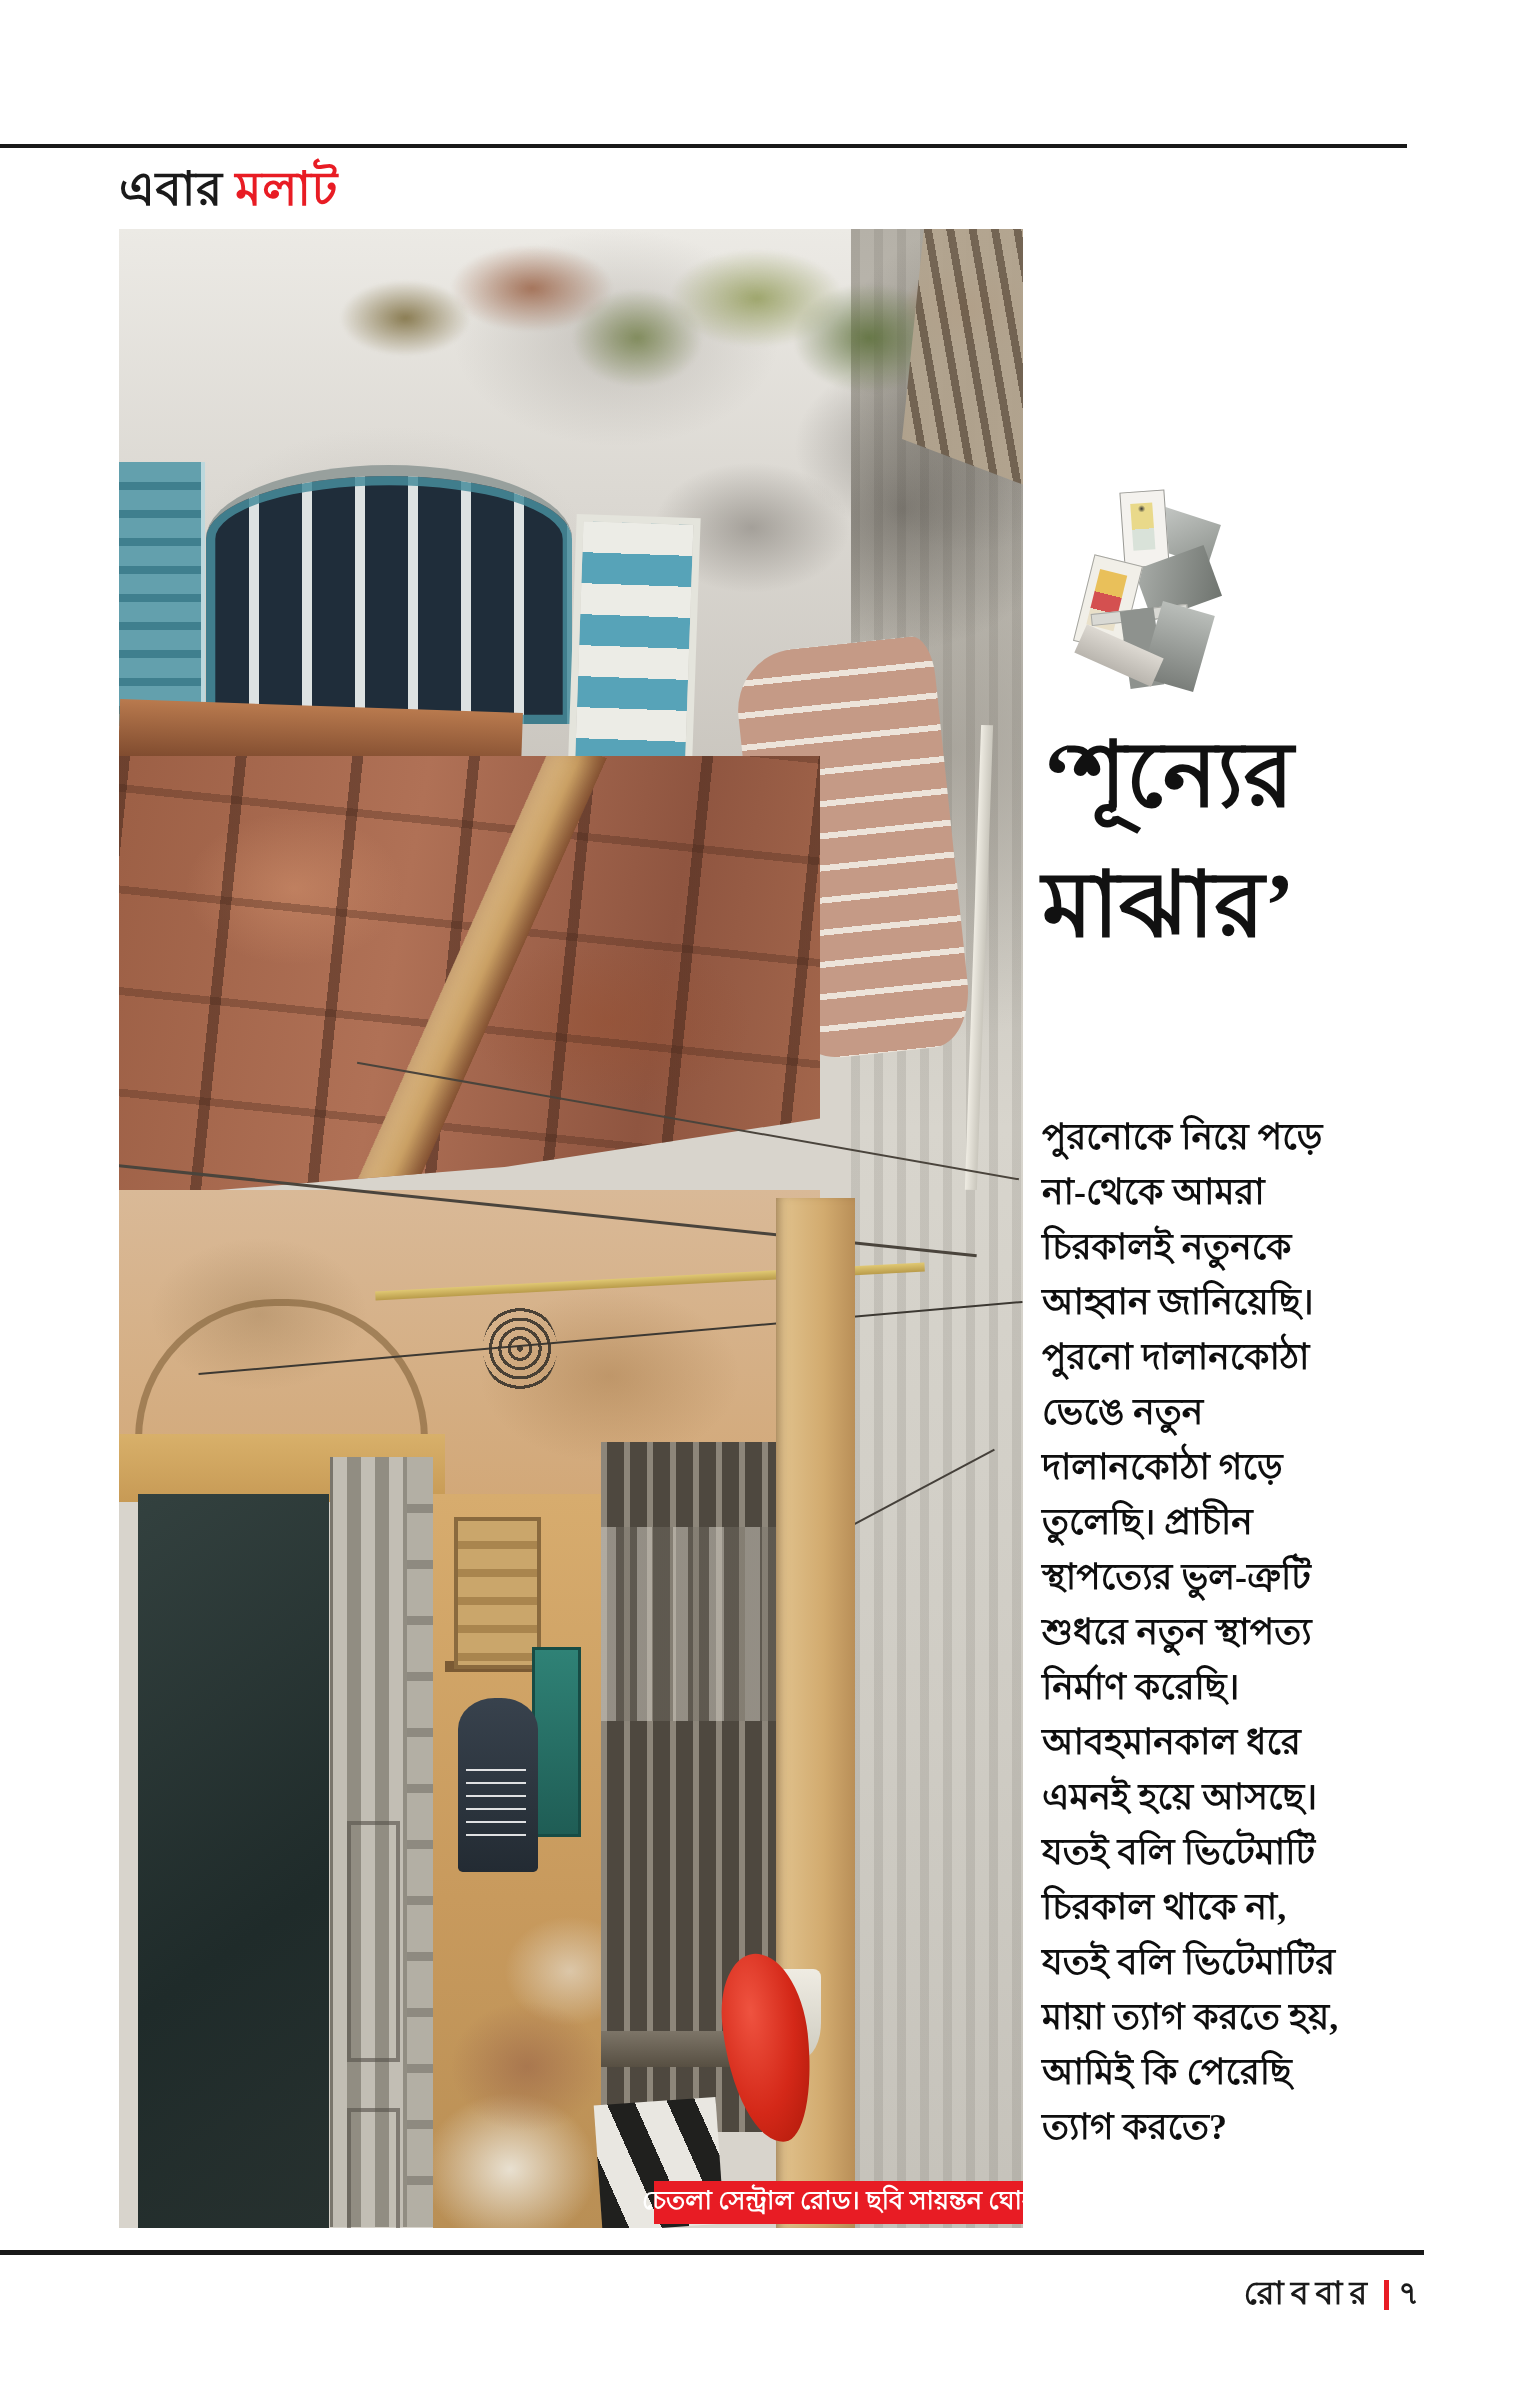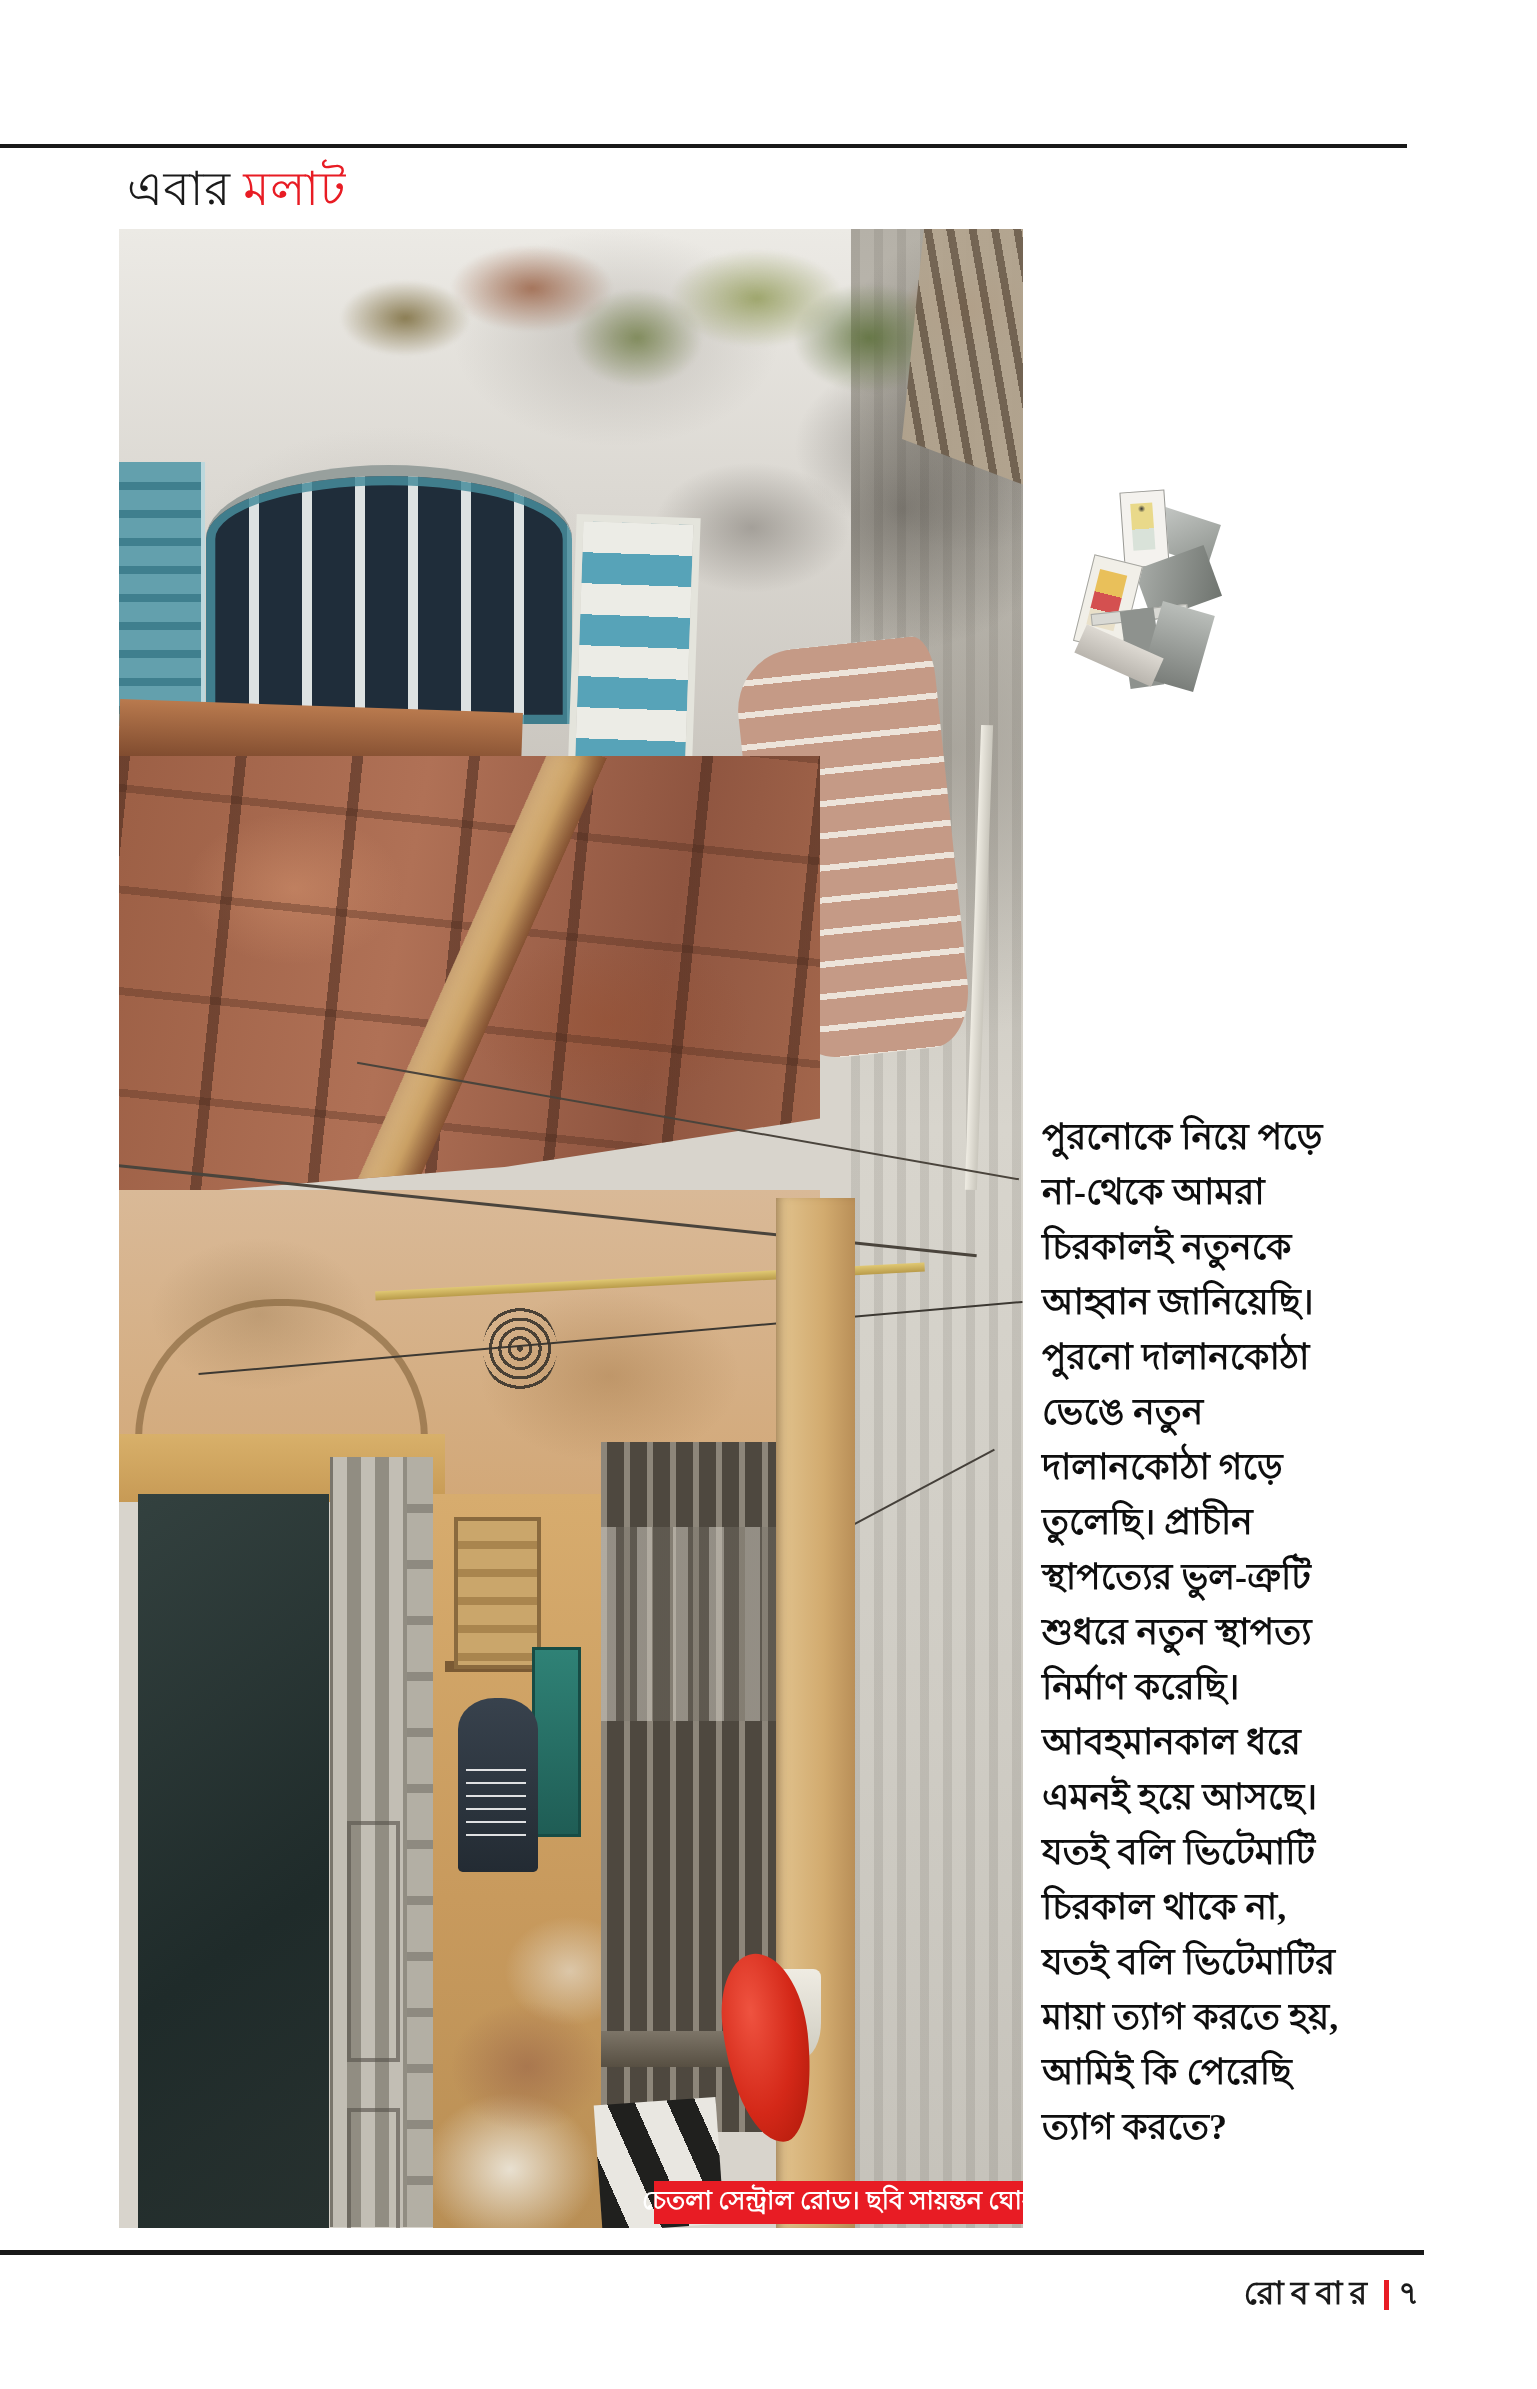--- a/index.html
+++ b/index.html
@@ -2,21 +2,21 @@
 <html style="font-size:12.4px"><head>
 <meta charset="utf-8">
 <style>
   html,body{margin:0;padding:0;background:#ffffff;}
   .page{position:relative;width:1538px;height:2389px;background:#ffffff;overflow:hidden;
         font-family:"Liberation Serif","DejaVu Serif",serif;}
   .abs{position:absolute;}
   .rule{background:#191919;}
 
   
-  .kicker{left:119px;top:153px;font-size:47px;font-weight:normal;color:#1a1a1a;letter-spacing:0.8px;margin-left:8px;}
+  .kicker{left:119px;top:153px;font-size:47px;font-weight:bold;color:#1a1a1a;letter-spacing:0.8px;}
   .kicker .red{color:#e81c24;}
 
   
   .photo{left:119px;top:229px;width:904px;height:1999px;background:#d8d4cc;overflow:hidden;}
   .photo *{position:absolute;}
 
   .p-topwall{left:0;top:0;width:904px;height:543px;background:
     radial-gradient(140px 93px at 70% 55%, rgba(120,115,108,.55), transparent 70%),
     radial-gradient(171px 124px at 88% 40%, rgba(100,96,90,.5), transparent 70%),
     radial-gradient(233px 155px at 55% 20%, rgba(140,135,128,.35), transparent 70%),
@@ -218,20 +218,24 @@
     <div class="c4"></div>
     <div class="c3">
         <div class="c3i"></div>
       </div>
     <div class="c5"></div>
     <div class="c7"></div>
     <div class="c8"></div>
     <div class="c6"></div>
   </div>
 
+  <div class="abs headline">
+    <div>‘শূন্যের</div>
+    <div>মাঝার’</div>
+  </div>
 
 
   <div class="abs bodycol">
     <div>পুরনোকে নিয়ে পড়ে</div>
     <div>না-থেকে আমরা</div>
     <div>চিরকালই নতুনকে</div>
     <div>আহ্বান জানিয়েছি।</div>
     <div>পুরনো দালানকোঠা</div>
     <div>ভেঙে নতুন</div>
     <div>দালানকোঠা গড়ে</div>

